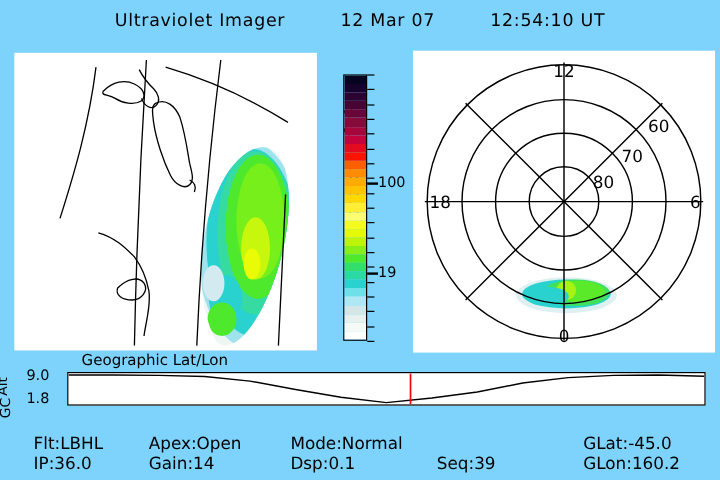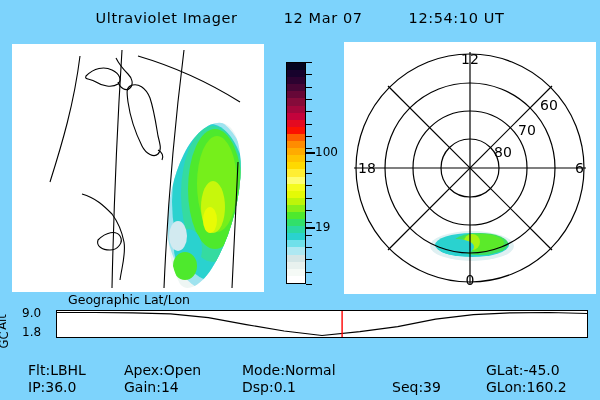--- a/index.html
+++ b/index.html
@@ -366,17 +366,17 @@
 
 
   <div class="footer" id="footer">
       <div class="f-cell f-row0" style="left: 28px;"><span class="f-key">Flt: </span><span class="f-val">LBHL</span></div>
       <div class="f-cell f-row0" style="left: 124px;"><span class="f-key">Apex: </span><span class="f-val">Open</span></div>
       <div class="f-cell f-row0" style="left: 242px;"><span class="f-key">Mode: </span><span class="f-val">Normal</span></div>
       <div class="f-cell f-row0" style="left: 486px;"><span class="f-key">GLat: </span><span class="f-val">-45.0</span></div>
       <div class="f-cell f-row1" style="left: 28px;"><span class="f-key">IP: </span><span class="f-val">36.0</span></div>
       <div class="f-cell f-row1" style="left: 124px;"><span class="f-key">Gain: </span><span class="f-val">14</span></div>
       <div class="f-cell f-row1" style="left: 242px;"><span class="f-key">Dsp: </span><span class="f-val">0.1</span></div>
-      <div class="f-cell f-row1" style="left: 364px; margin-left: 28px;"><span class="f-key">Seq: </span><span class="f-val">39</span></div>
+      <div class="f-cell f-row1" style="left: 364px;"><span class="f-key">Seq: </span><span class="f-val">39</span></div>
       <div class="f-cell f-row1" style="left: 486px;"><span class="f-key">GLon: </span><span class="f-val">160.2</span></div>
     </div>
 
 </div>
 
 </body></html>

